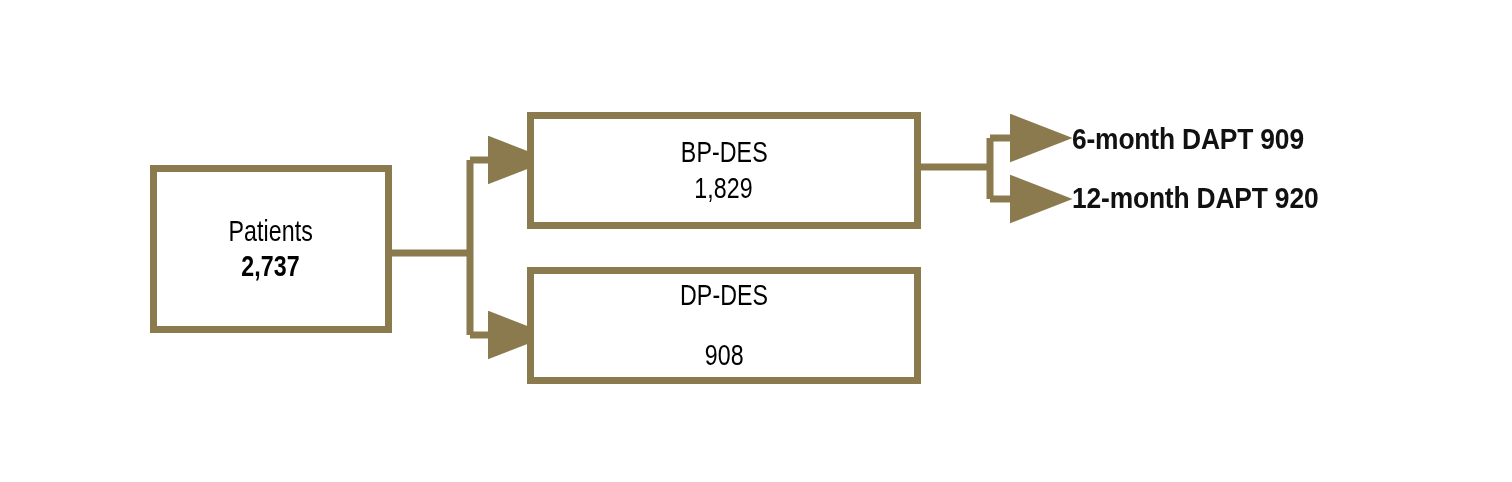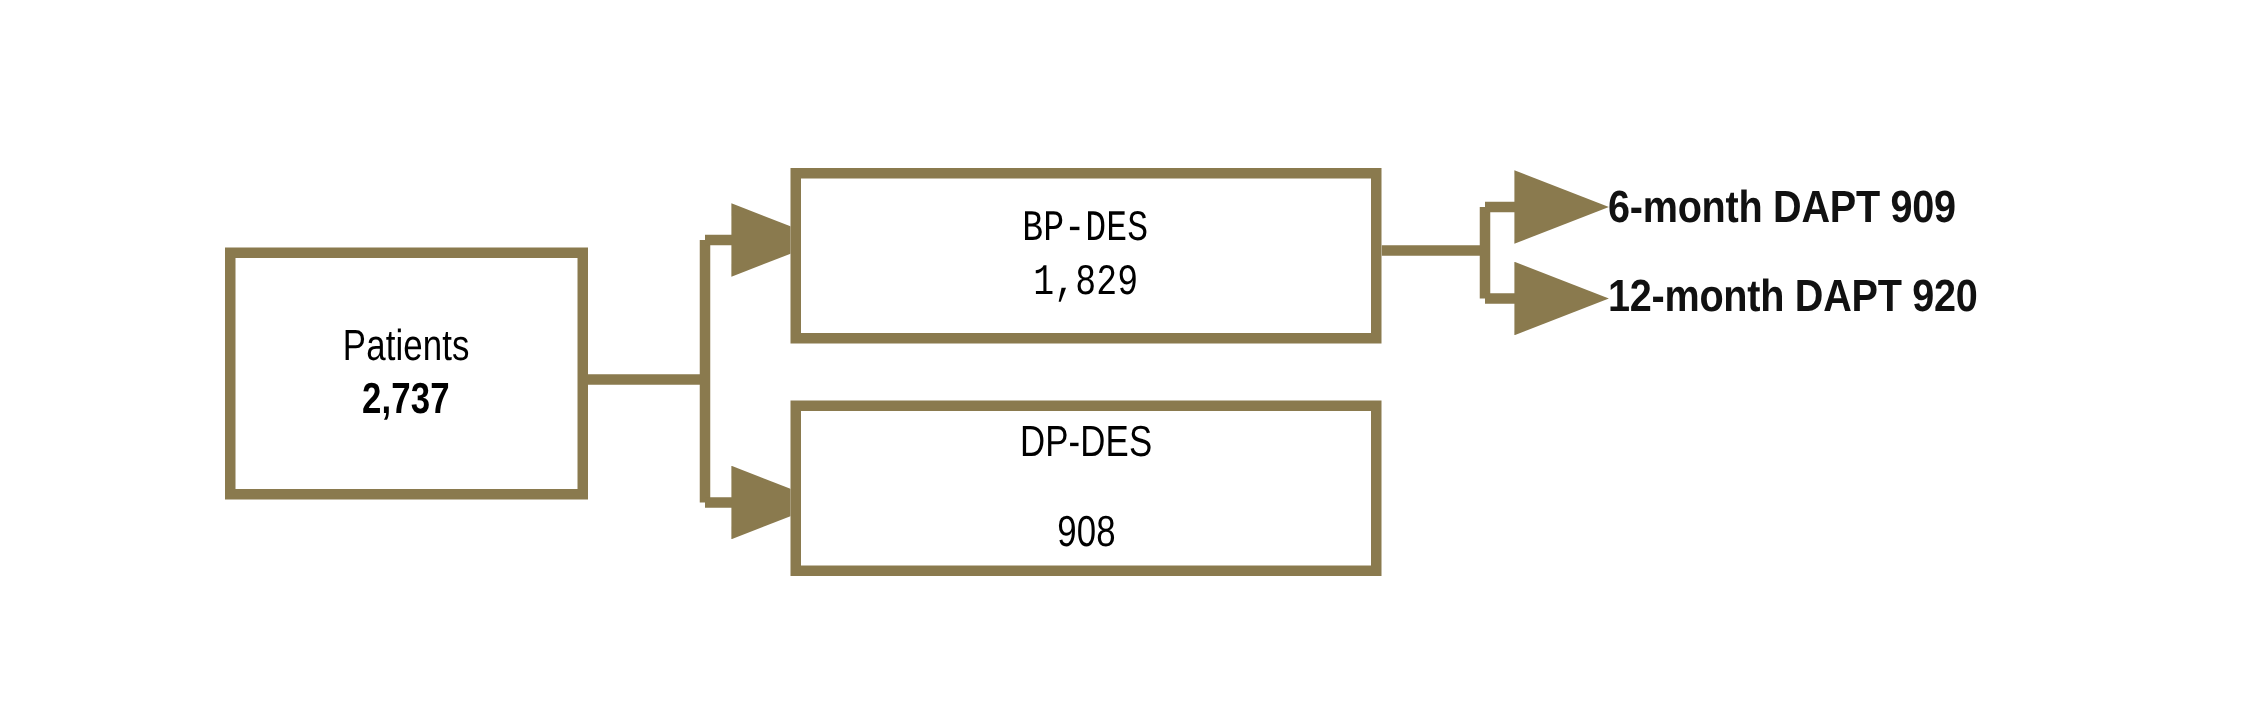--- a/index.html
+++ b/index.html
@@ -113,21 +113,21 @@
 
       <path d="M990,199 L1011,199" marker-end="url(#arrowHead)"></path>
     </g>
   </svg>
 
   <div class="node" id="node-patients" style="border: 7px solid #8a7a4e; align-items: center;">
     <div class="n-title">Patients</div>
     <div class="n-value bold">2,737</div>
   </div>
 
-  <div class="node" id="node-bpdes" style="border: 7px solid #8a7a4e; font-family: Liberation Mono, monospace;">
+  <div class="node" id="node-bpdes" style="border: 7px solid #8a7a4e;">
     <div class="n-title">BP-DES</div>
     <div class="n-value normal">1,829</div>
   </div>
 
   <div class="node" id="node-dpdes" style="border: 7px solid #8a7a4e;">
     <div class="n-title">DP-DES</div>
     <div class="n-value normal">908</div>
   </div>
 
   <div class="outcome" id="outcome-0">6-month DAPT 909</div>

